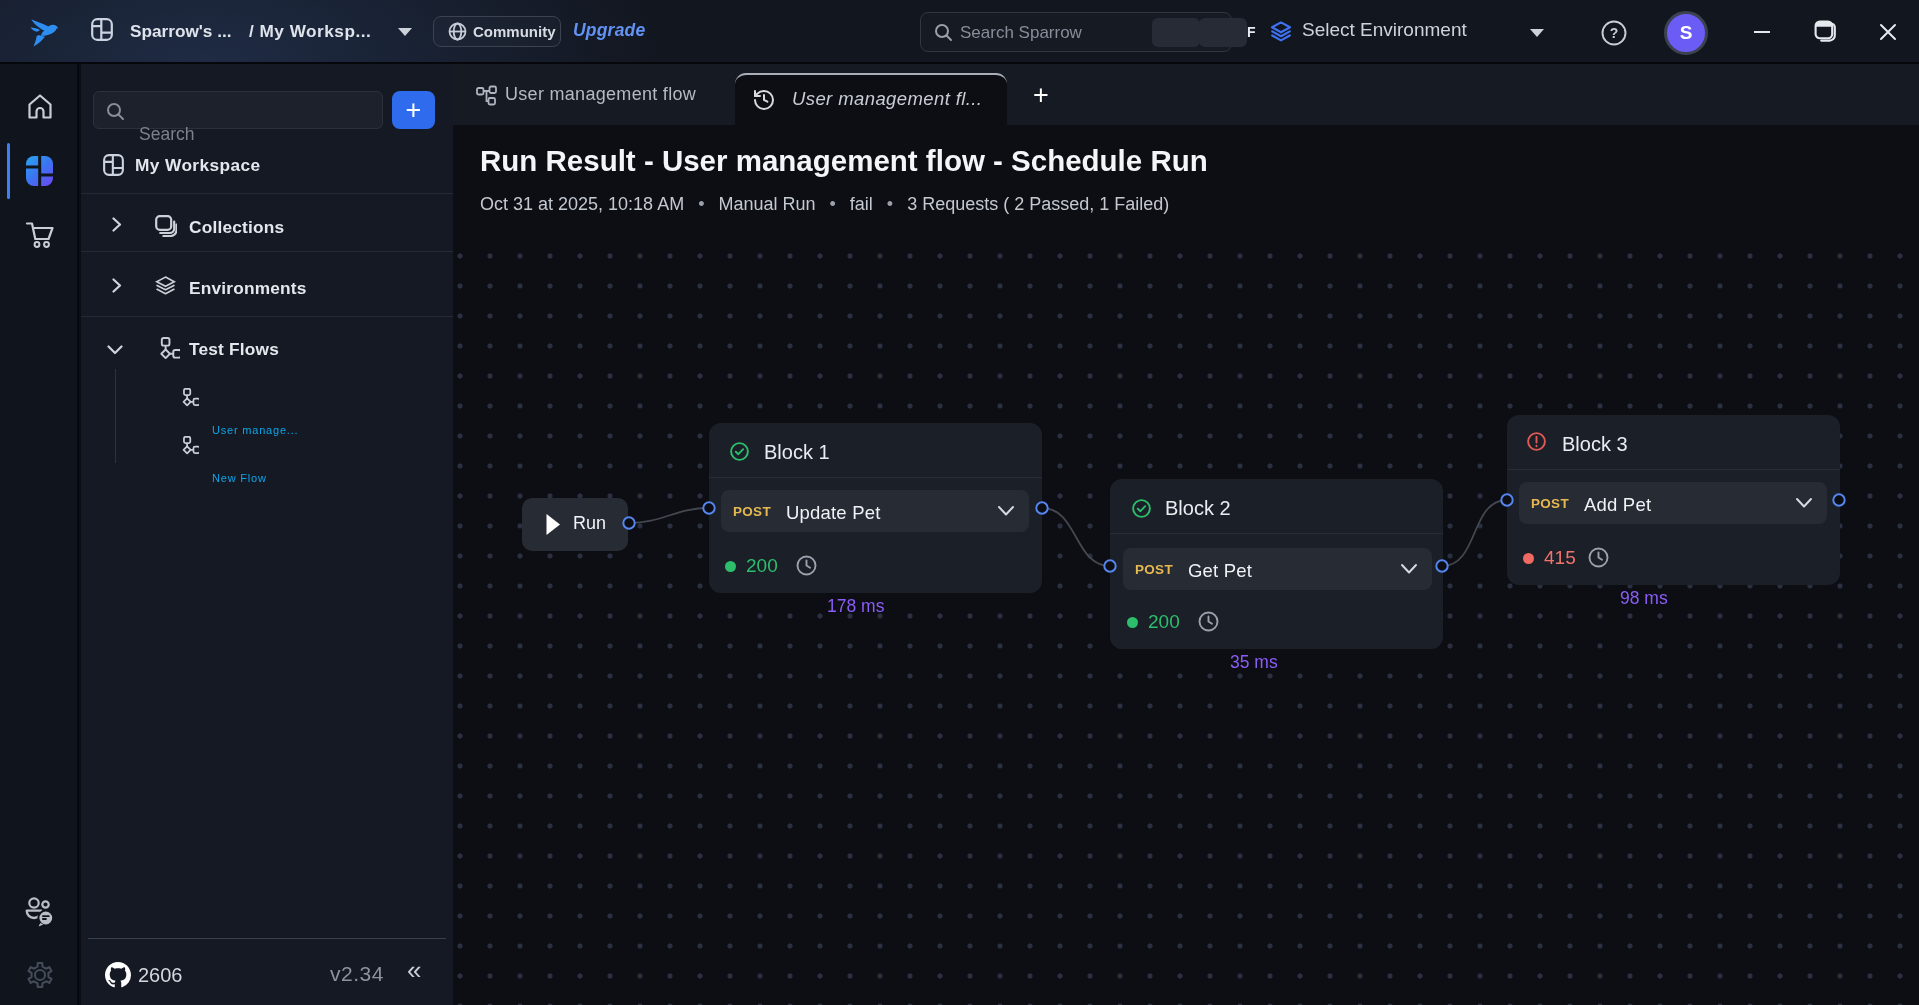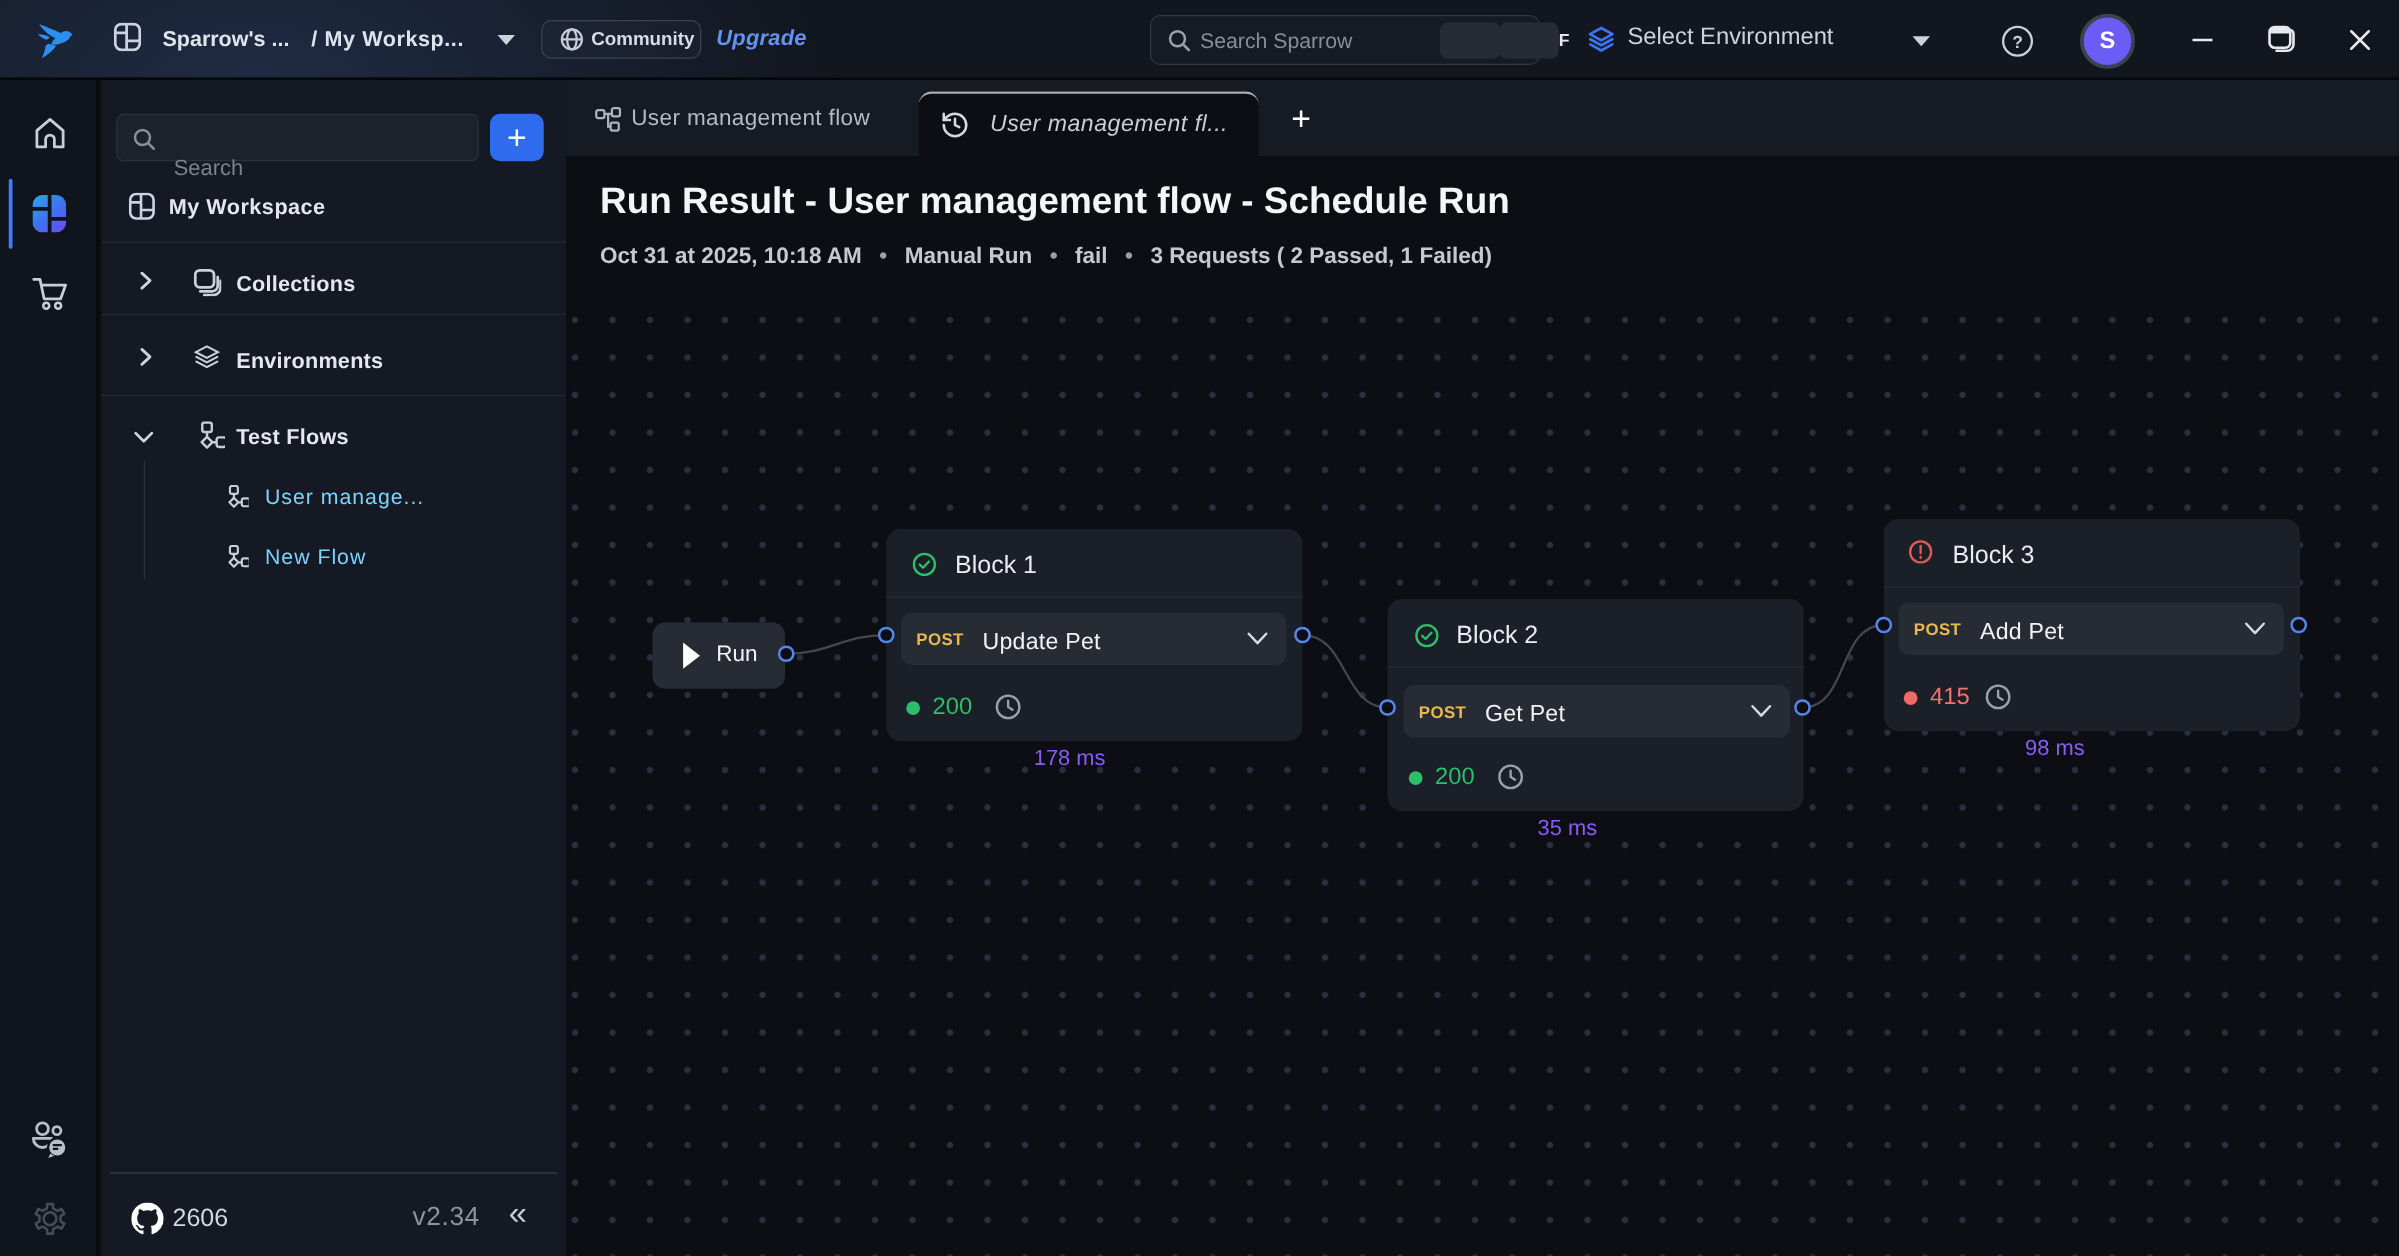--- a/index.html
+++ b/index.html
@@ -25,37 +25,37 @@
 #rail{position:absolute;left:0;top:64px;width:79px;height:941px;background:#10141c;border-right:2px solid #06080d;}
 #rail .ind{position:absolute;left:7px;top:79px;width:3px;height:56px;border-radius:2px;background:#3f7ef5;}
 
 
 #sidebar{position:absolute;left:81px;top:64px;width:372px;height:941px;background:#151923;}
 #sbsearch{position:absolute;left:12px;top:27px;width:290px;height:38px;background:#1d212b;border:1px solid #2b303b;border-radius:6px;}
 #sbsearch .ph{position:absolute;left:45px;top:8px;font-size:17.5px;color:#7b818d;margin-top:24px;}
 #sbplus{position:absolute;left:311px;top:27px;width:43px;height:38px;background:#2f6ced;border-radius:8px;color:#fff;font-size:27px;font-weight:normal;text-align:center;line-height:38px;}
 .sbrow{position:absolute;font-size:17.3px;letter-spacing:0.2px;font-weight:bold;color:#e4e8ee;}
 .sbdiv{position:absolute;left:0;width:372px;height:1px;background:#242933;}
-.subtxt{position:absolute;font-size:17px;letter-spacing:0.8px;color:#7dd3fc;}
+.subtxt{position:absolute;font-size:11px;letter-spacing:0.8px;color:#0ea5e9;margin-top:36px;}
 #sbbotdiv{position:absolute;left:7px;top:874px;width:358px;height:1px;background:#3a4049;}
 #ghnum{position:absolute;left:57px;top:900px;font-size:20px;color:#d3d7de;}
 #vver{position:absolute;left:249px;top:898px;font-size:21px;letter-spacing:0.5px;color:#8d939e;}
 #collapse{position:absolute;left:326px;top:891px;font-size:26px;color:#c9ced6;}
 
 
 #tabstrip{position:absolute;left:453px;top:64px;width:1466px;height:61px;background:#161a22;}
 #tab1 .t{position:absolute;left:52px;top:20px;font-size:18px;letter-spacing:0.3px;color:#b4bac4;}
 #tab2{position:absolute;left:282px;top:9px;width:272px;height:52px;background:#0c0e13;border-radius:11px 11px 0 0;border-top:2px solid #a9aeb8;}
 #tab2 .t{position:absolute;left:57px;top:13px;font-size:18.5px;letter-spacing:0.4px;font-style:italic;color:#c9ced6;}
 #tabplus{position:absolute;left:580px;top:16px;font-size:27px;color:#fff;}
 
 
 #content{position:absolute;left:453px;top:125px;width:1466px;height:880px;background:#0c0e13;}
 #h1{position:absolute;left:27px;top:19px;font-size:29.5px;font-weight:bold;color:#f3f5f8;}
-#sub{position:absolute;left:27px;top:69px;font-size:18px;font-weight:bold;color:#c3c8d1;}
+#sub{position:absolute;left:27px;top:69px;font-size:18px;font-weight:normal;color:#c3c8d1;}
 #sub .dot{color:#9aa0ab;padding:0 14px;}
 #canvas{position:absolute;left:0;top:105px;width:1466px;height:775px;
  background-image:radial-gradient(circle 3px, #2a3040 0 2.1px, rgba(42,48,64,0) 3px);
  background-size:30px 30px;background-position:22px 11px;}
 
 
 .card{position:absolute;background:#1b1f28;border-radius:12px;width:333px;height:170px;}
 .card .ttl{position:absolute;left:55px;top:18px;font-size:20px;color:#e9ecf0;}
 .card .divider{position:absolute;left:0;top:54px;width:100%;height:1px;background:#272c36;}
 .selrow{position:absolute;background:#262b34;border-radius:8px;height:42px;}

